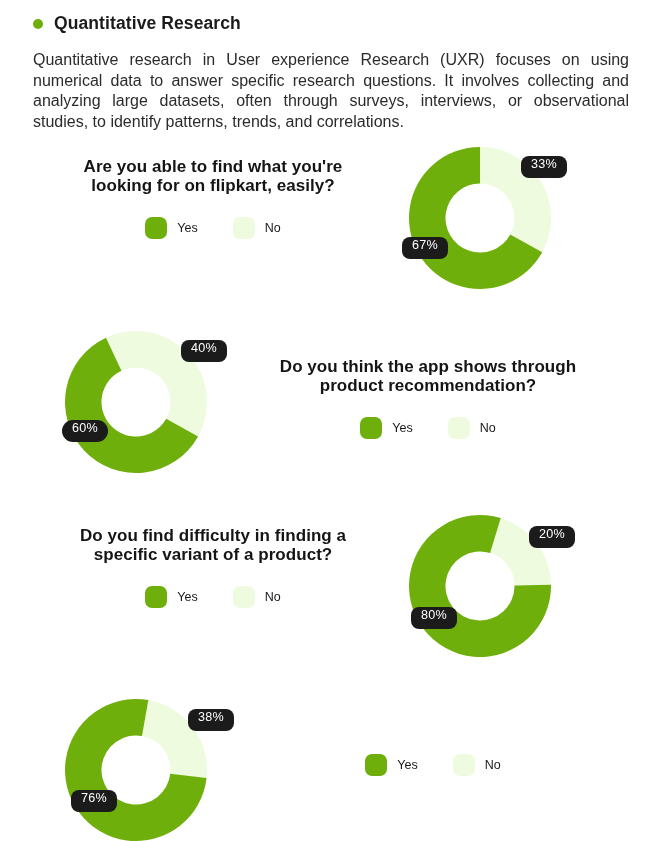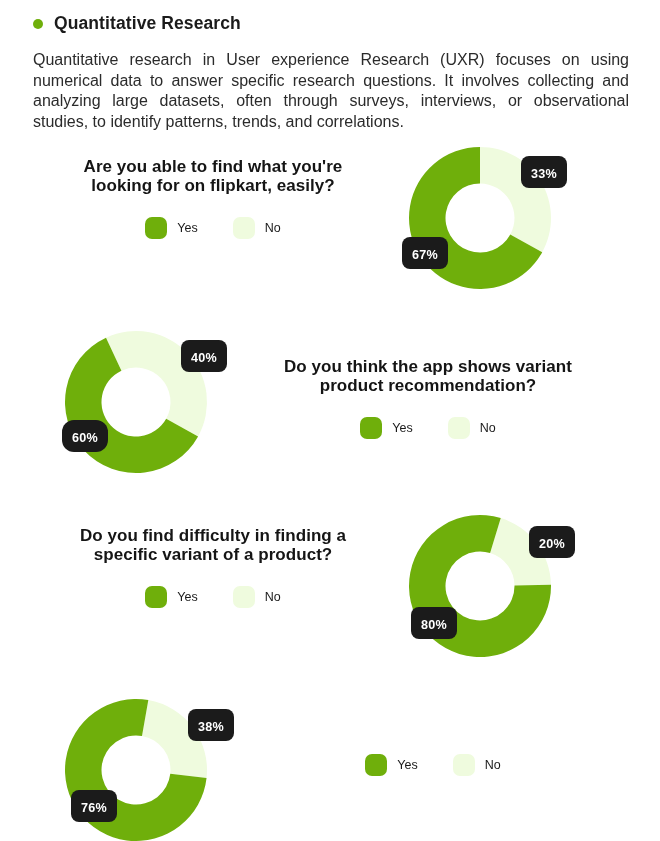--- a/index.html
+++ b/index.html
@@ -98,23 +98,23 @@
 
   
   .donut { position: absolute; }
   .donut svg { display: block; overflow: visible; }
 
   .badge {
     position: absolute;
     background: #1B1B1B;
     color: #ffffff;
     font-size: 12.6px;
-    font-weight: bold;
+    font-weight: normal;
     border-radius: 8px;
-    padding: 12px 10px 7px 10px;
+    padding: 2px 10px 7px 10px;
     line-height: 13px;
     letter-spacing: 0.2px;
     white-space: nowrap;
   }
 
   
   #q1 { left: 63px;  top: 157px; }
   #d1 { left: 404px; top: 142px; }
   #b1a { left: 521px; top: 156px; }
   #b1b { left: 402px; top: 237px; }
@@ -177,21 +177,21 @@
     <svg width="152" height="152" viewBox="0 0 152 152">
 
       <g transform="rotate(-25 76 76)">
         <path d="M 76.00 5.00 A 71 71 0 0 1 117.73 133.44 L 96.28 103.91 A 34.5 34.5 0 0 0 76.00 41.50 Z" fill="#EFFBDE"></path>
         <path d="M 117.73 133.44 A 71 71 0 1 1 76.00 5.00 L 76.00 41.50 A 34.5 34.5 0 1 0 96.28 103.91 Z" fill="#6FAF0B"></path>
       </g>
     </svg>
   </div>
 
   <div class="qblock" id="q2">
-    <div class="qtext">Do you think the app shows variant product recommendation?</div>
+    <div class="qtext">Do you think the app shows through product recommendation?</div>
     <div class="legend">
       <div class="legend-item">
         <span class="swatch sw-yes"></span>
         <span class="legend-label">Yes</span>
       </div>
       <div class="legend-item">
         <span class="swatch sw-no"></span>
         <span class="legend-label">No</span>
       </div>
     </div>

